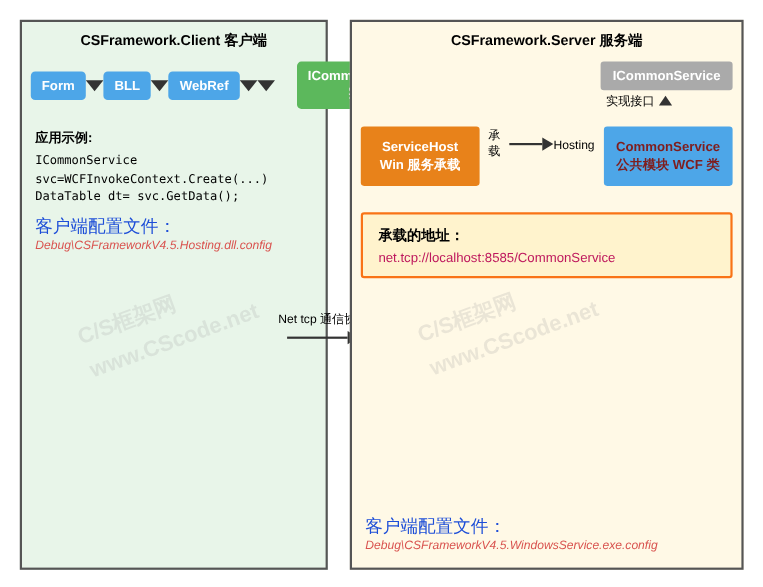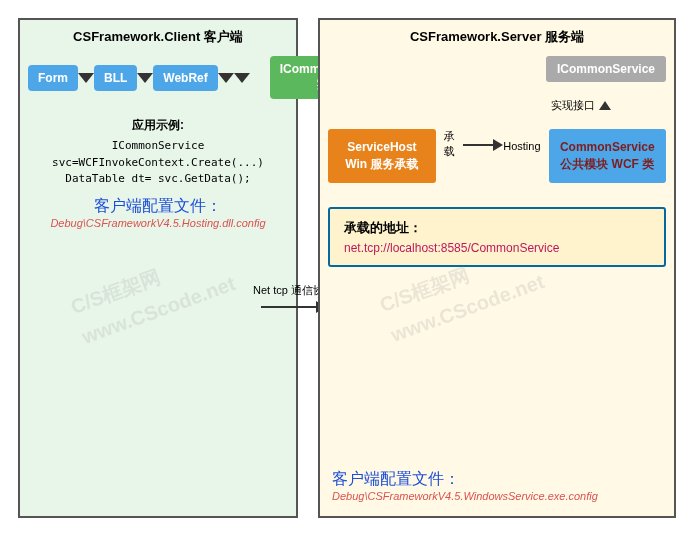--- a/index.html
+++ b/index.html
@@ -116,40 +116,39 @@
       text-align: center;
       font-weight: bold;
       font-size: 12px;
       border-radius: 3px;
       width: 120px;
     }
 
     
     .address-box {
       background: #fff3cd;
-      border: 2px solid #0369a1;
+      border: 2px solid #f97316;
       padding: 10px 14px;
       margin-top: 20px;
       border-radius: 3px;
     }
     .address-box-title {
       font-weight: bold;
       font-size: 13px;
       margin-bottom: 4px;
     }
     .address-box-url {
       font-size: 12px;
       color: #be185d;
     }
 
     
     .bottom-notes-left {
       margin-top: 10px;
       padding: 0 4px;
-      text-align: center;
     }
     .bottom-notes-right {
       margin-top: 10px;
       padding: 0 4px;
     }
     .note-title {
       font-weight: bold;
       font-size: 12px;
       margin-bottom: 4px;
     }
@@ -224,21 +223,21 @@
     </div>
   </div>
 
   <div class="right-panel">
     <div class="panel-title">CSFramework.Server 服务端</div>
 
     <div style="display:flex; flex-direction:column; align-items:flex-end; margin-bottom:6px;">
       <div class="icommon-service-box">
         <span>ICommonService</span>
       </div>
-      <div style="display:flex; align-items:center; margin-right:55px; margin-top:16px;">
+      <div style="display:flex; align-items:center; margin-right:55px; margin-top:2px;">
         <div style="font-size:11px; color:#000; margin-right:4px;">实现接口</div>
         <div style="display:flex; flex-direction:column; align-items:center;">
           <div style="width:0;height:0;border-left:6px solid transparent;border-right:6px solid transparent;border-bottom:9px solid #333;"></div>
           <div style="width:2px;height:0px;background:#333;"></div>
         </div>
       </div>
     </div>
 
     <div style="display:flex; align-items:flex-start; margin-top:16px;">
       <div class="service-host-box" style="line-height:1.4;">

